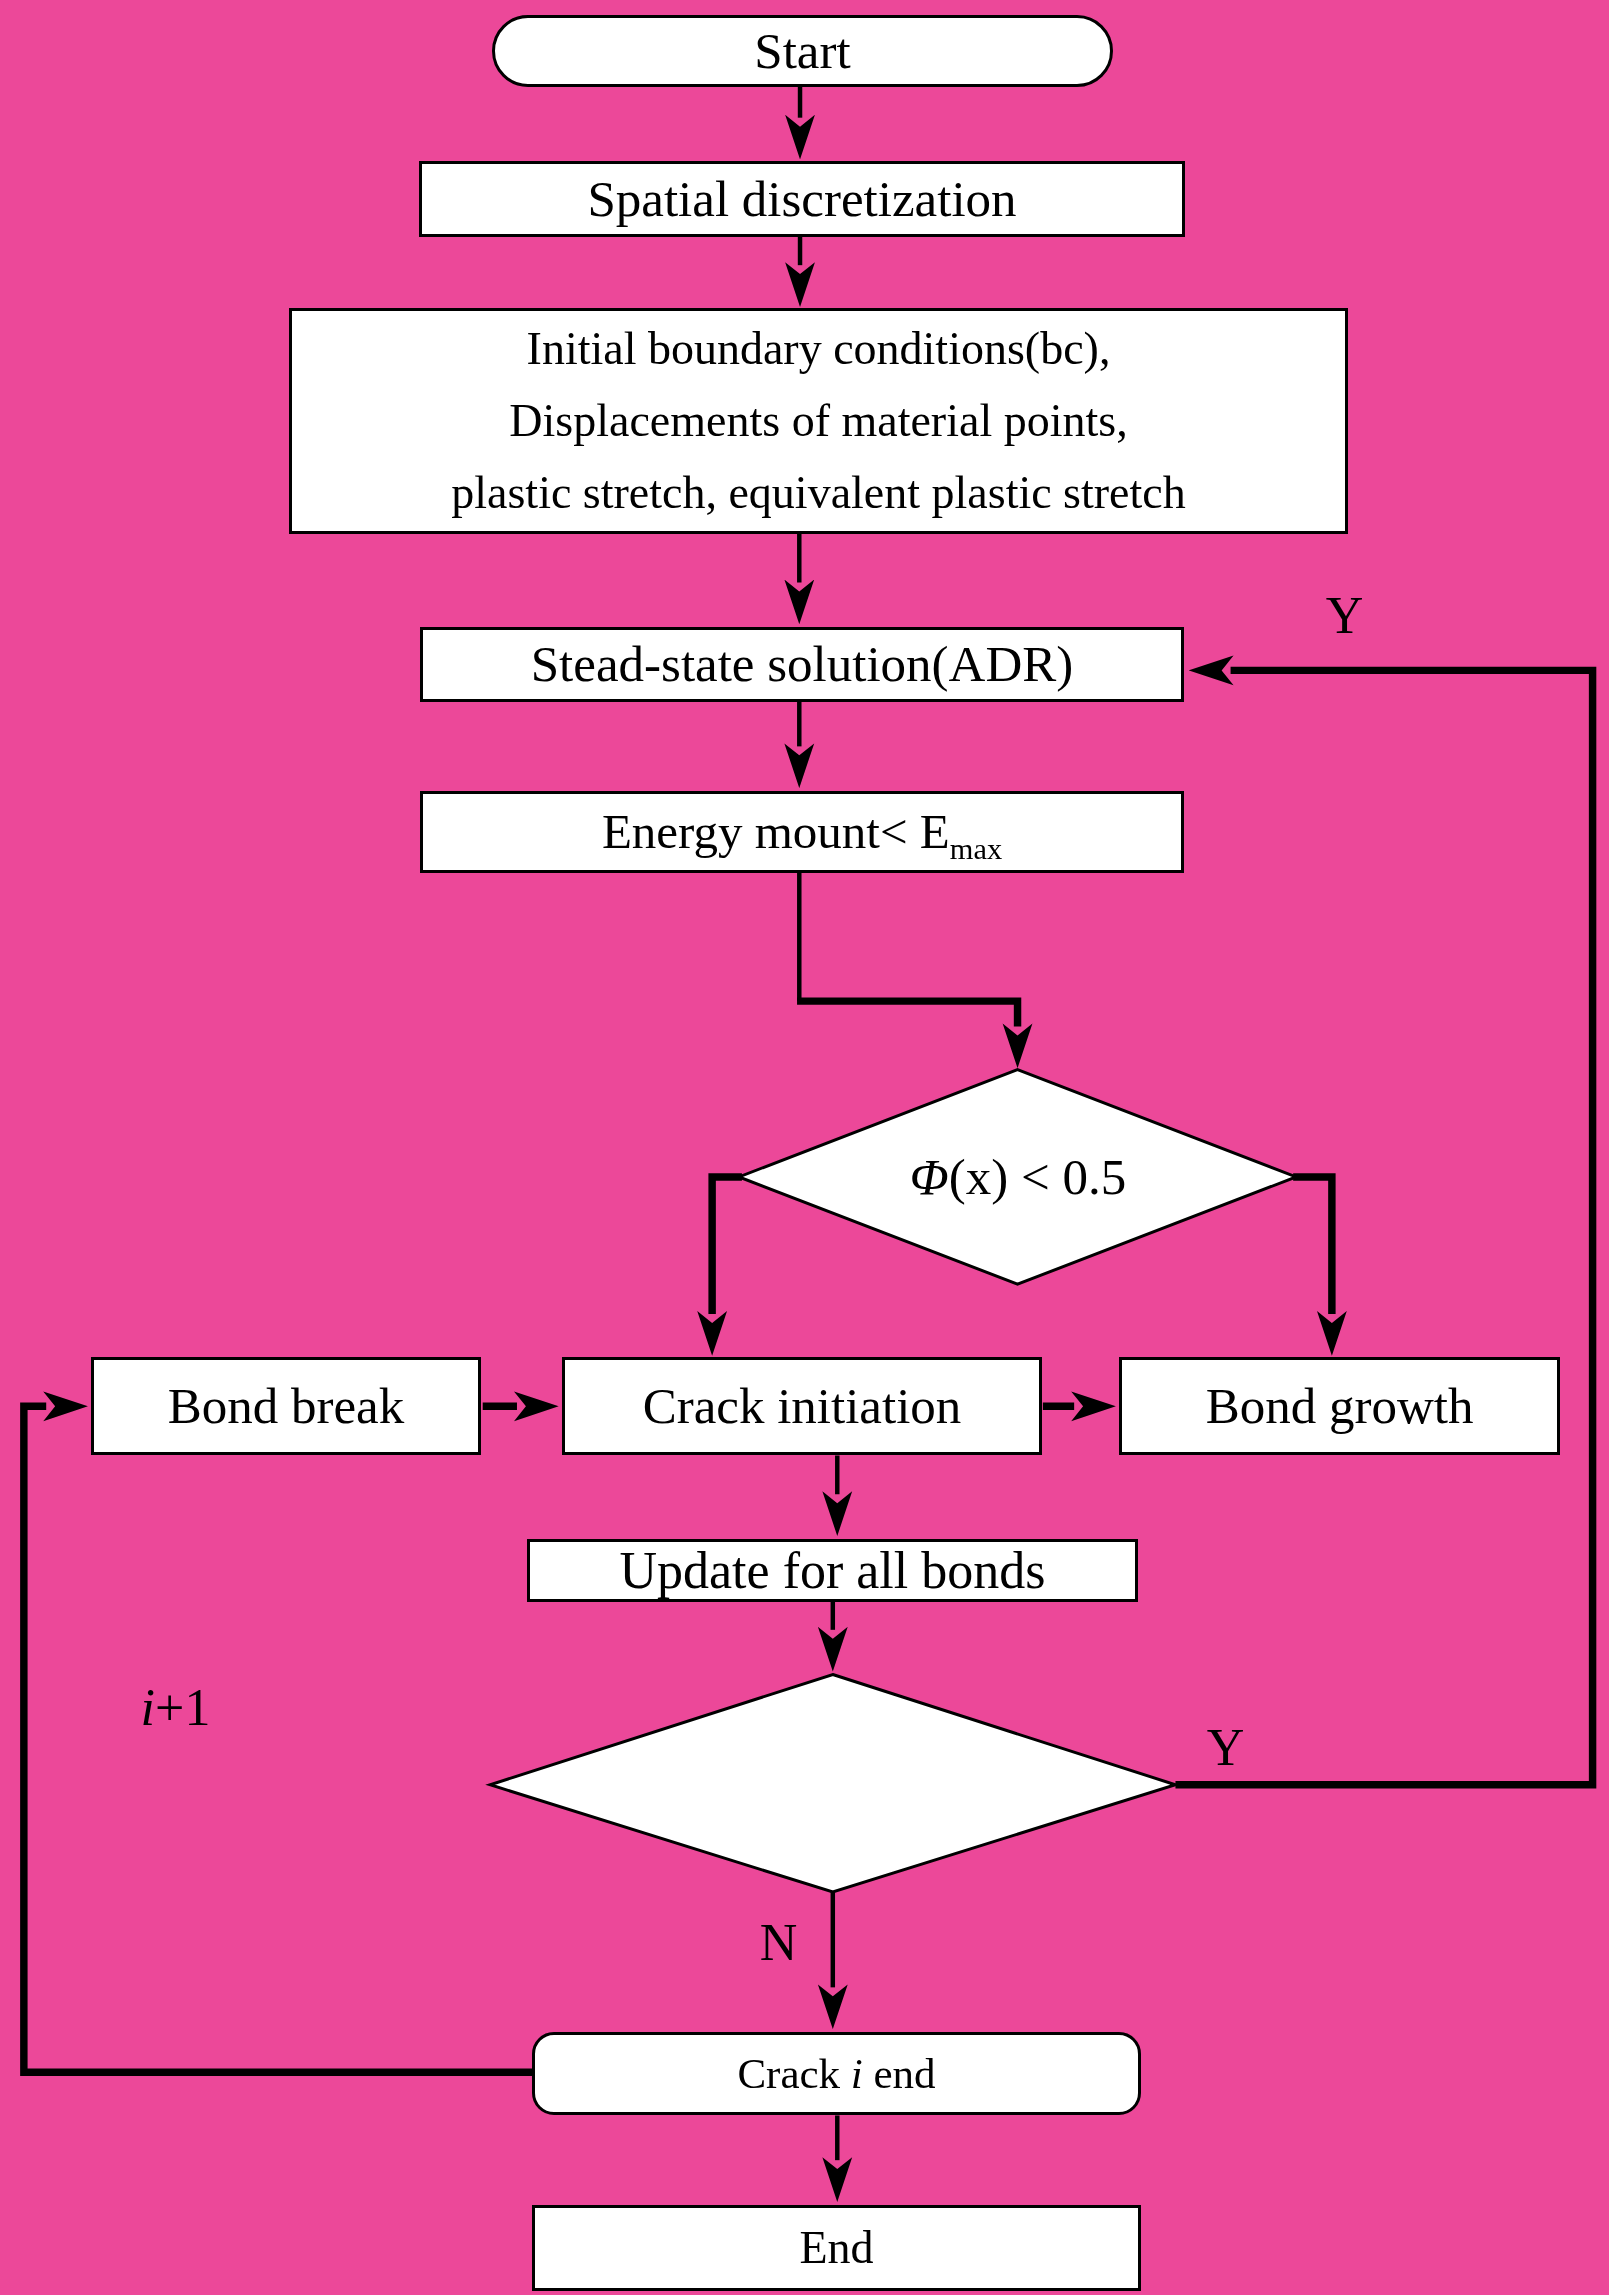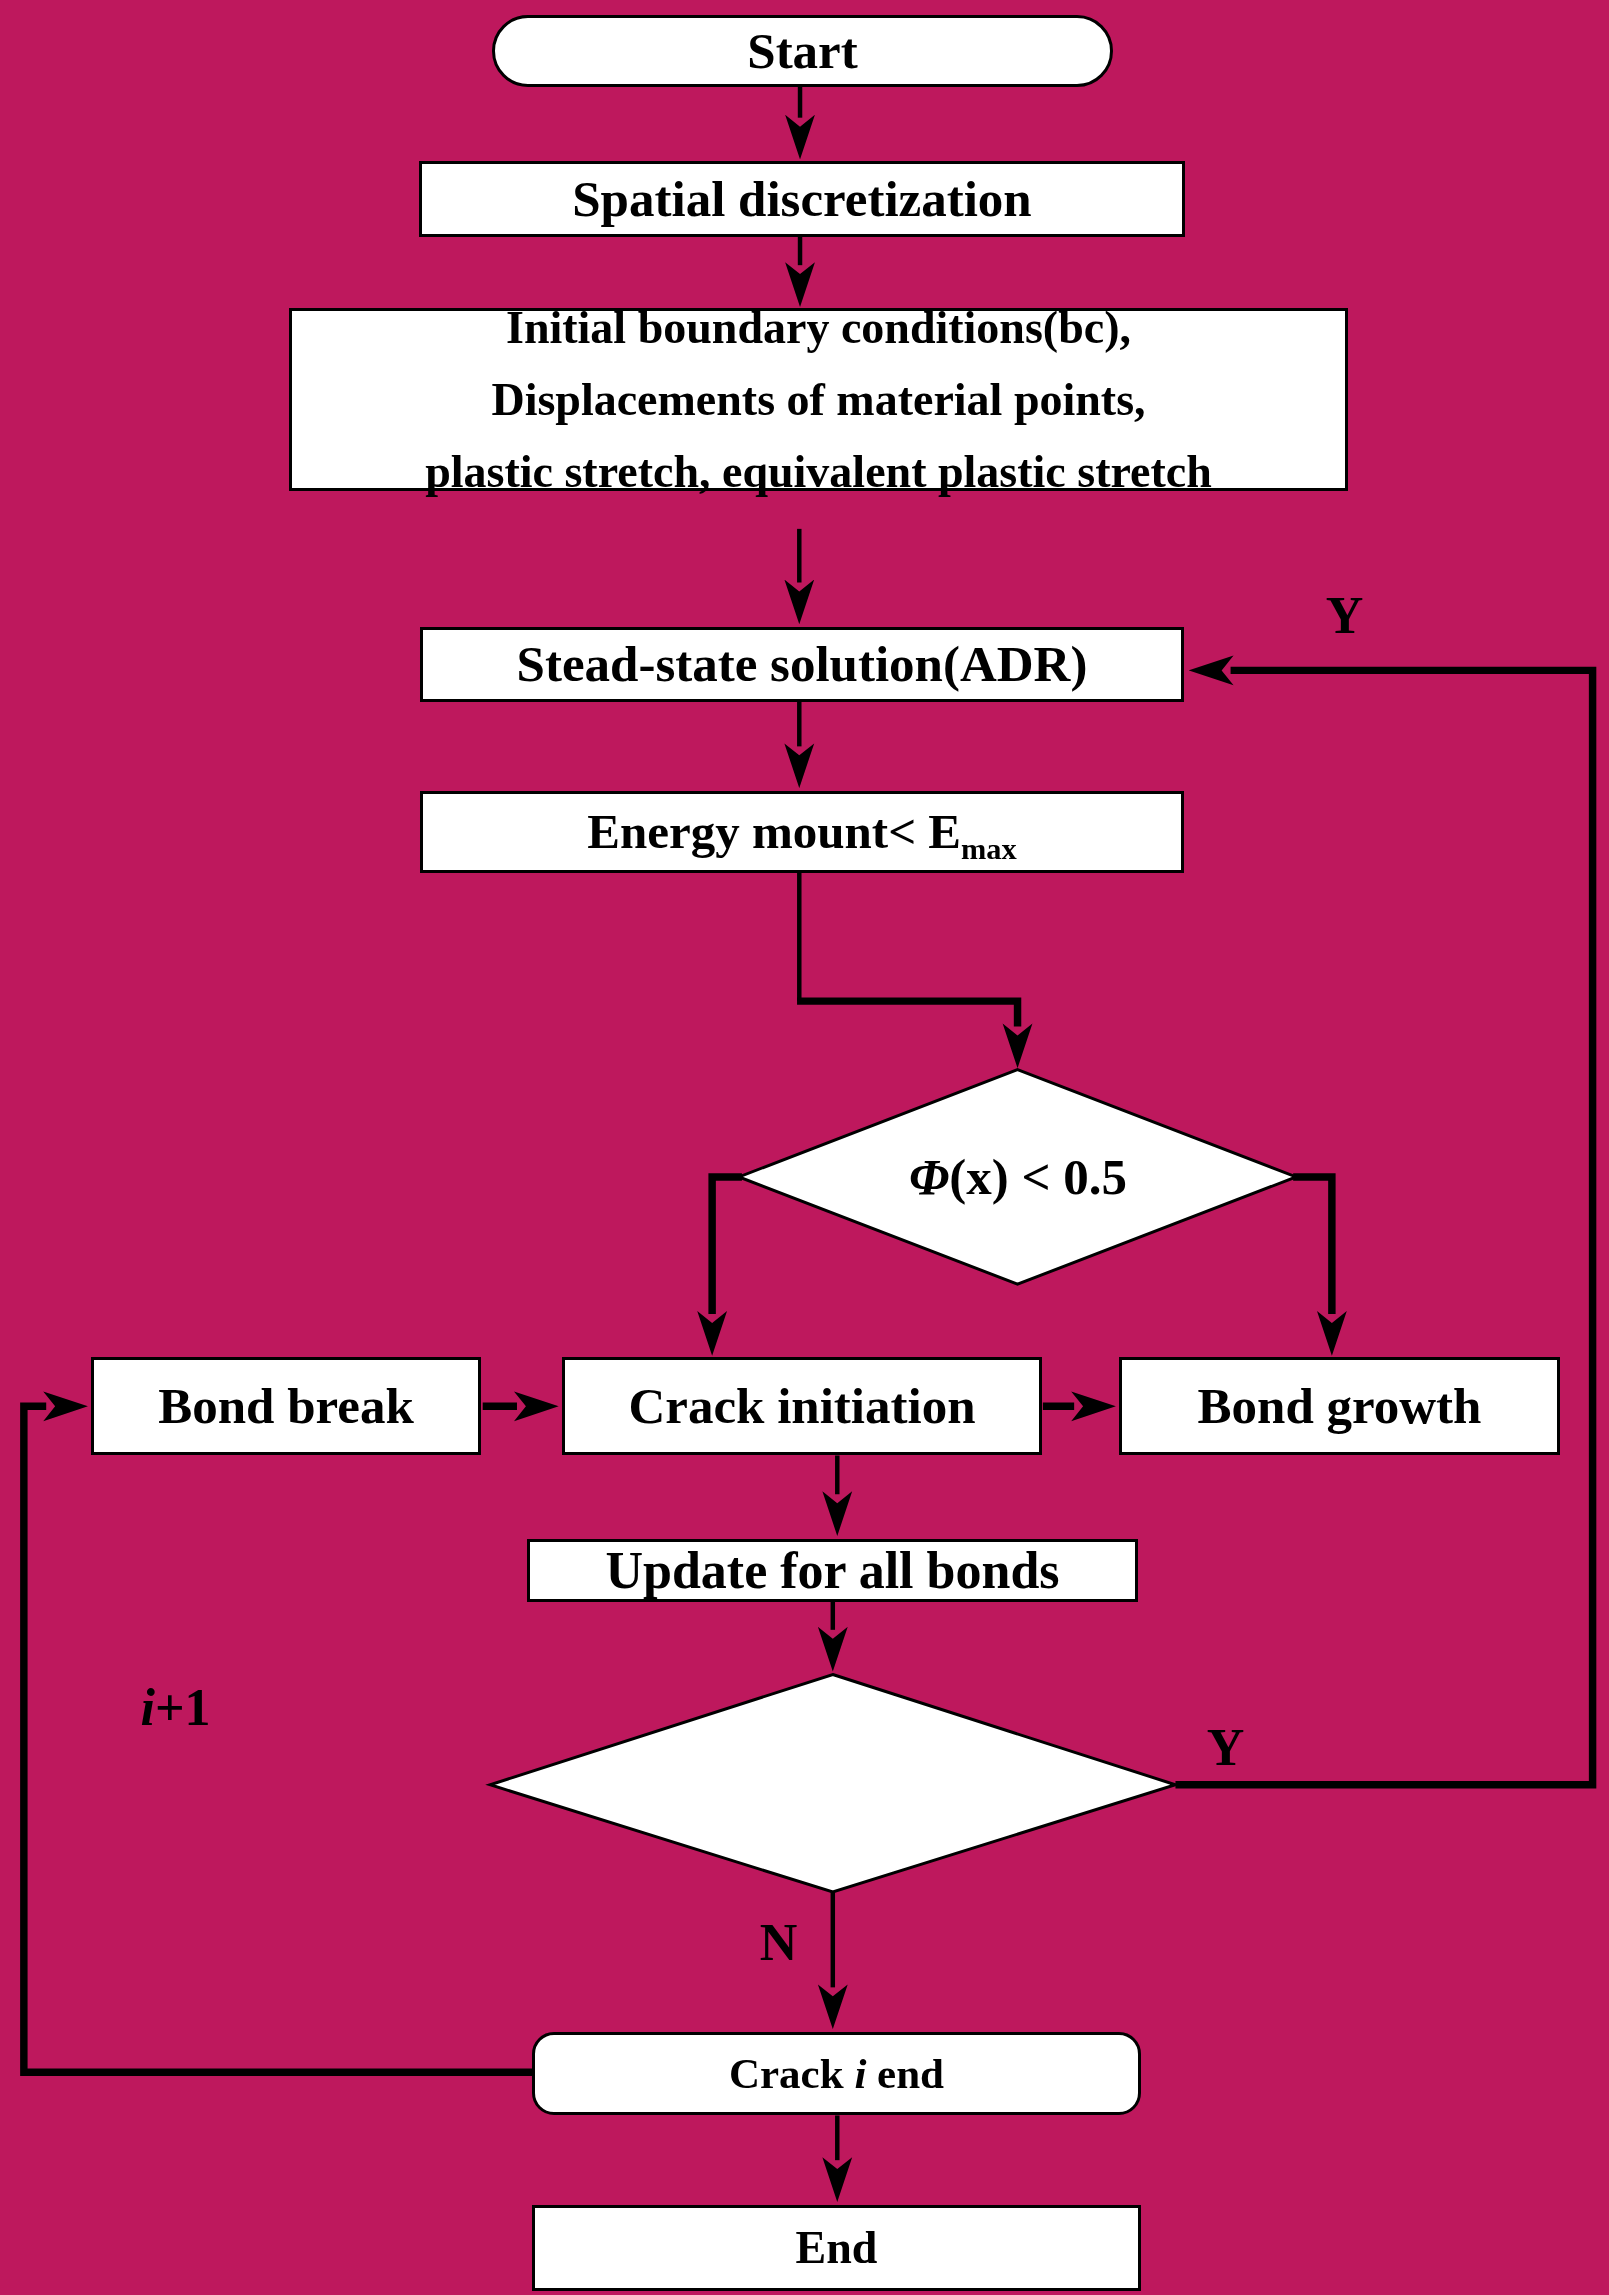--- a/index.html
+++ b/index.html
@@ -1,24 +1,23 @@
 <!DOCTYPE html>
 <html style="font-size:12px"><head>
 <meta charset="utf-8">
 <style>
   html, body { margin: 0; padding: 0; background: #ffffff; }
   #canvas {
     position: relative;
     width: 1609px;
     height: 2295px;
-    background: #be185d;
+    background: #ec4899;
     font-family: "Liberation Serif", serif;
     color: #000000;
     overflow: hidden;
-    font-weight: bold;
   }
   #wires {
     position: absolute;
     left: 0; top: 0;
     width: 1609px; height: 2295px;
   }
   .node {
     position: absolute;
     box-sizing: border-box;
     background: #ffffff;
@@ -101,21 +100,21 @@
   </svg>
 
   <div class="node oval" style="left:492px; top:15px; width:621px; height:72px;">
     <span>Start</span>
   </div>
 
   <div class="node" style="left:419px; top:161px; width:766px; height:76px;">
     <span>Spatial discretization</span>
   </div>
 
-  <div class="node multiline" style="left:289px; top:308px; width:1059px; height:183px;">
+  <div class="node multiline" style="left:289px; top:308px; width:1059px; height:226px;">
     <div>
       <div>Initial boundary conditions(bc),</div>
       <div>Displacements of material points,</div>
       <div>plastic stretch, equivalent plastic stretch</div>
     </div>
   </div>
 
   <div class="node" style="left:420px; top:627px; width:764px; height:75px;">
     <span>Stead-state solution(ADR)</span>
   </div>

